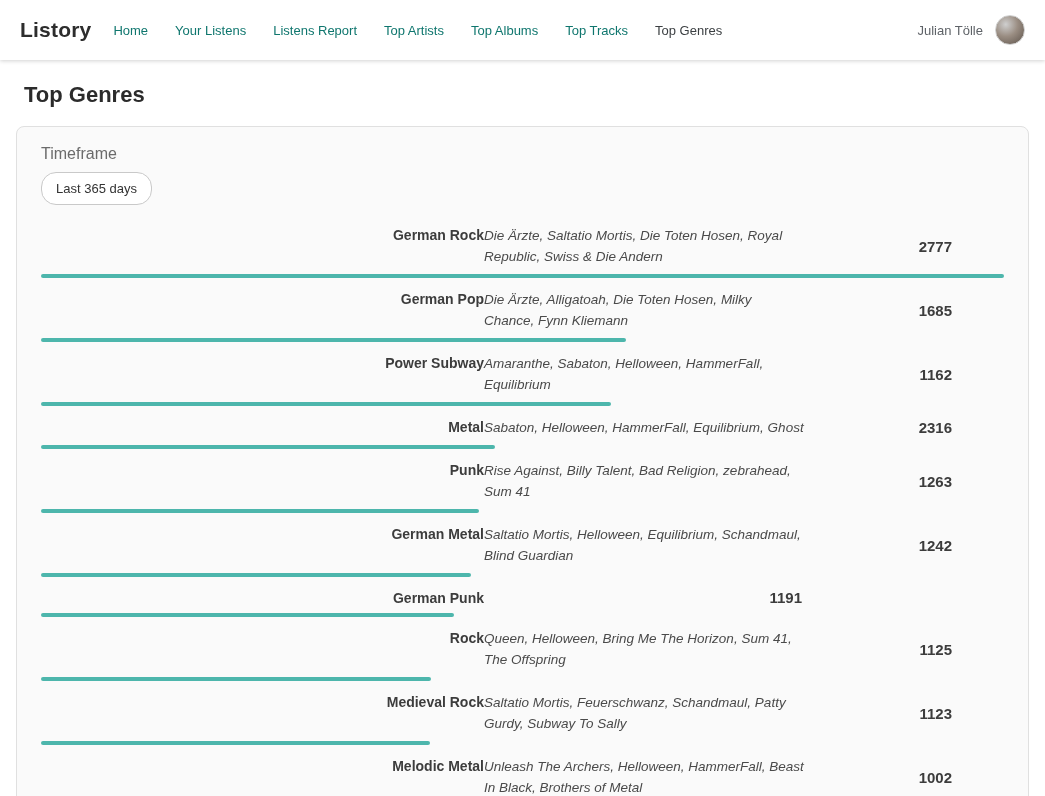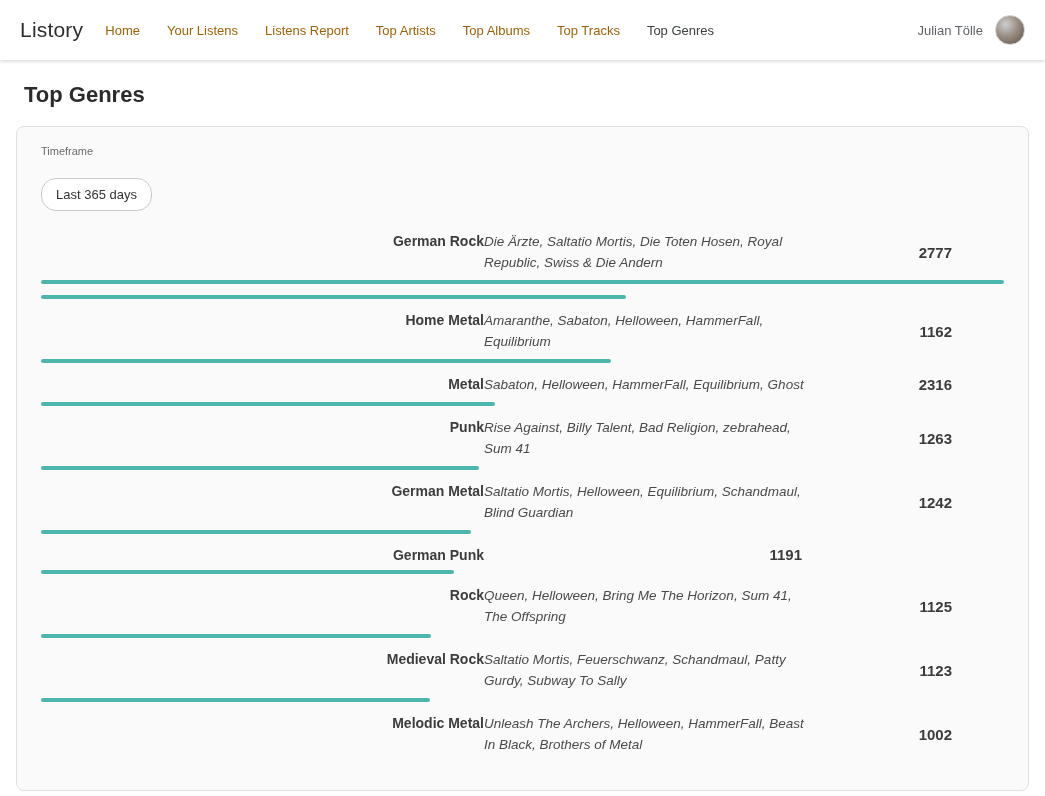--- a/index.html
+++ b/index.html
@@ -16,30 +16,30 @@
     display: flex;
     align-items: center;
     padding: 0 20px;
     background: #fff;
     box-shadow: 0 1px 4px rgba(0,0,0,0.18);
     position: relative;
     z-index: 5;
   }
   .logo {
     font-size: 21px;
-    font-weight: normal;
+    font-weight: bold;
     color: #2d2d2d;
     margin-right: 22px;
     cursor: pointer;
     letter-spacing: 0.2px;
   }
   nav.nav-items { display: flex; align-items: center; flex: 1 1 auto; }
   .nav-item {
     font-size: 13px;
-    color: #a16207;
+    color: #0f766e;
     text-decoration: none;
     margin-right: 27px;
     cursor: pointer;
     white-space: nowrap;
   }
   .nav-item.active { color: #3c4043; }
   .nav-right { display: flex; align-items: center; gap: 12px; margin-left: 32px; }
   .user-name { font-size: 13px; color: #5f6368; cursor: pointer; white-space: nowrap; }
   .avatar {
     width: 30px; height: 30px;
@@ -56,21 +56,21 @@
     font-weight: bold;
     color: #2b2b2b;
     margin: 22px 8px 18px;
   }
   .card {
     background: #fafafa;
     border: 1px solid #e0e0e0;
     border-radius: 8px;
     padding: 18px 24px 24px;
   }
-  .tf-label { font-size: 11px; color: #6b6b6b; margin-bottom: 21px; }
+  .tf-label { font-size: 16px; color: #6b6b6b; margin-bottom: 9px; }
   .tf-select {
     font-family: "Liberation Sans", sans-serif;
     font-size: 13px;
     color: #333;
     background: #fff;
     border: 1px solid #c9c9c9;
     border-radius: 15px;
     padding: 8px 14px;
     cursor: pointer;
   }
@@ -149,28 +149,33 @@
       <div class="genre">German Rock</div>
       <div class="artists">Die Ärzte, Saltatio Mortis, Die Toten Hosen, Royal Republic, Swiss &amp; Die Andern</div>
       <div class="count">2777</div>
     </div>
     <div class="bar-track">
       <div class="bar-fill" style="width: 100%;"></div>
     </div>
   </div>
 
   <div class="row">
+    <div class="row-grid">
+      <div class="genre">German Pop</div>
+      <div class="artists">Die Ärzte, Alligatoah, Die Toten Hosen, Milky Chance, Fynn Kliemann</div>
+      <div class="count">1685</div>
+    </div>
     <div class="bar-track">
       <div class="bar-fill" style="width: 60.7%;"></div>
     </div>
   </div>
 
   <div class="row">
     <div class="row-grid">
-      <div class="genre">Home Metal</div>
+      <div class="genre">Power Subway</div>
       <div class="artists">Amaranthe, Sabaton, Helloween, HammerFall, Equilibrium</div>
       <div class="count">1162</div>
     </div>
     <div class="bar-track">
       <div class="bar-fill" style="width: 59.2%;"></div>
     </div>
   </div>
 
   <div class="row">
     <div class="row-grid">

